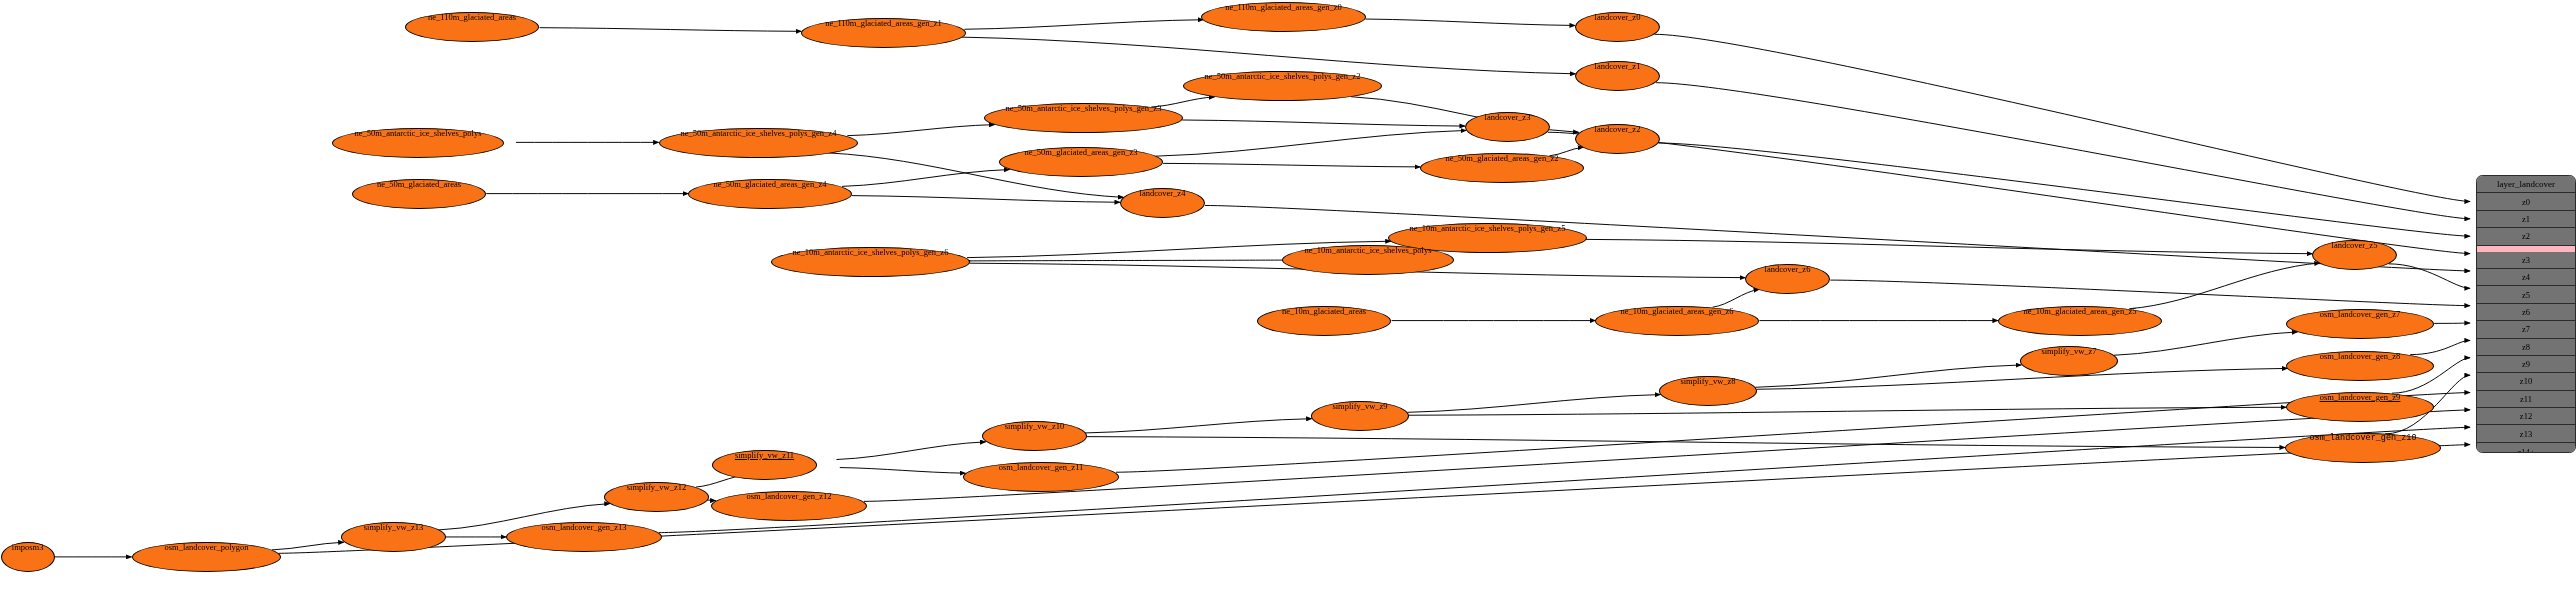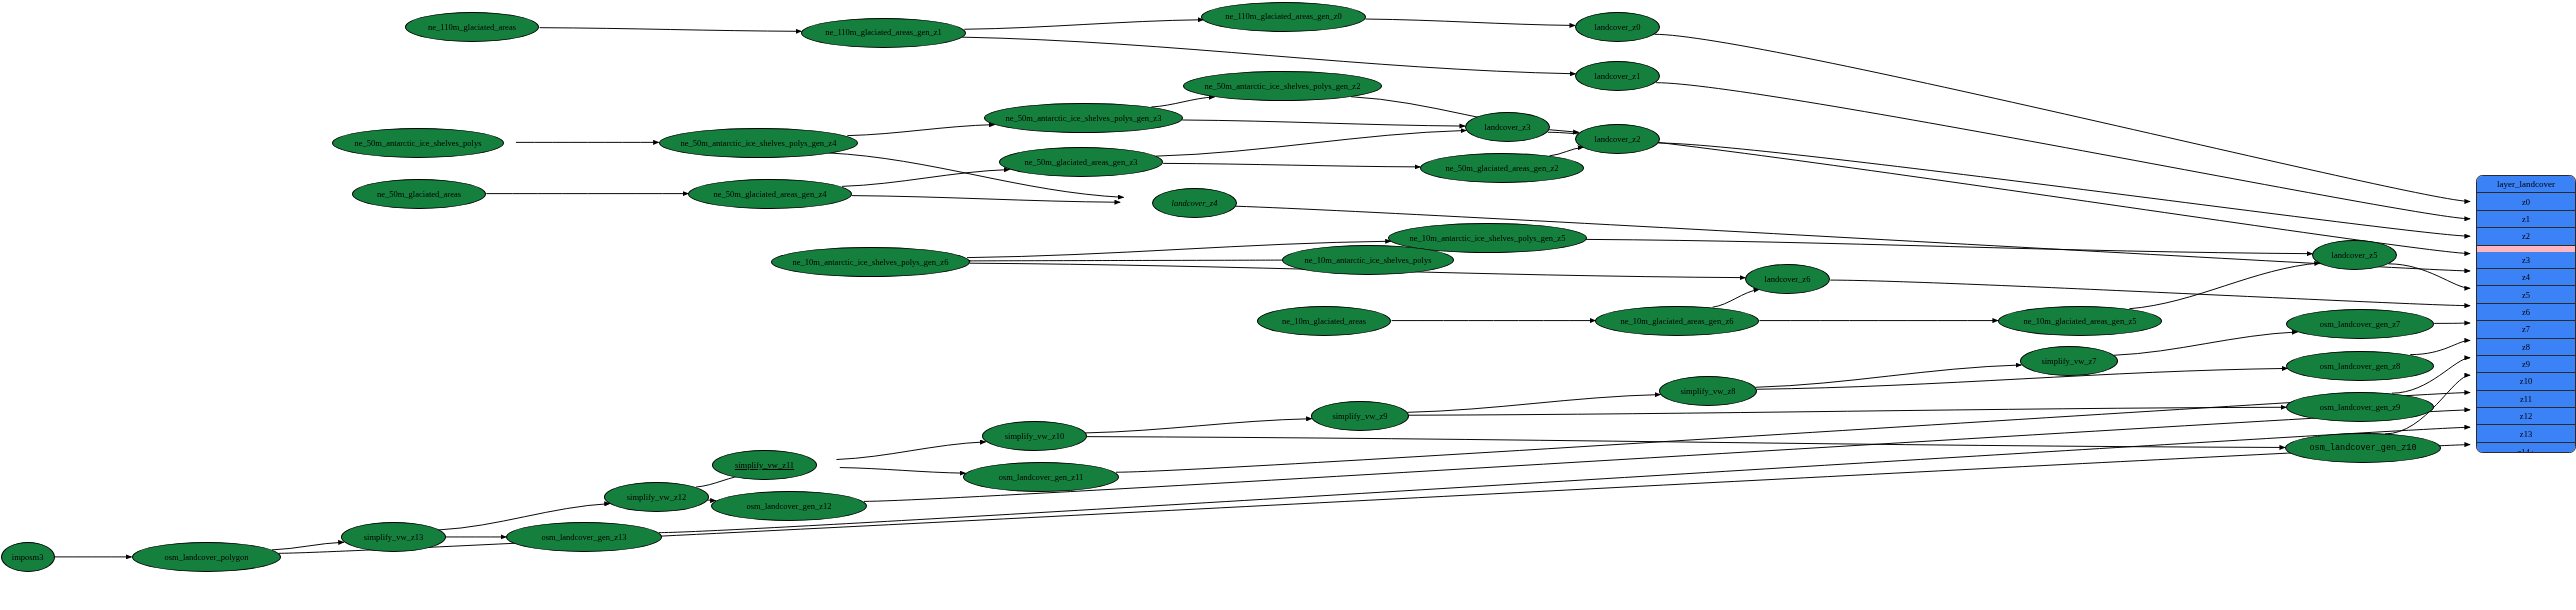--- a/index.html
+++ b/index.html
@@ -7,25 +7,25 @@
   #stage{
     position:relative;
     width:2576px;height:611px;
     background:#ffffff;
     font-family:"Liberation Serif", serif;
     overflow:hidden;
   }
   #edges{position:absolute;left:0;top:0;width:2576px;height:611px;}
   .node{
     position:absolute;
-    display:flex;align-items:center;justify-content:center;
+    display:flex;align-items:flex-start;justify-content:center;
     box-sizing:border-box;
     border:0.9px solid #000000;
     border-radius:50%;
-    background:#15803d;
+    background:#f97316;
     color:#000000;
     white-space:nowrap;
     font-size:8.5px;
     line-height:1;
     letter-spacing:0px;
     z-index:3;
   }
   .node span{pointer-events:none;}
 
   
@@ -37,21 +37,21 @@
     background:#ffb6c1;
     overflow:hidden;
     z-index:4;
   }
   .record .rrow{
     box-sizing:border-box;
     display:flex;align-items:center;justify-content:center;
     color:#000000;
     font-size:8.5px;
     border-bottom:0.9px solid #2b2b2b;
-    background:#3b82f6;
+    background:#737373;
   }
   .record .rrow:last-child{border-bottom:none;}
   .record .rhead{font-size:9px;}
 </style>
 </head>
 <body>
 
 <div id="stage">
   <svg id="edges" xmlns="http://www.w3.org/2000/svg" viewBox="0 0 4524 1073" width="2576" height="611">
     <defs>
@@ -156,21 +156,21 @@
       </div>
       <div class="node" style="left: 688px; top: 179px; width: 164px; height: 30px;">
         <span>ne_50m_glaciated_areas_gen_z4</span>
       </div>
       <div class="node" style="left: 999px; top: 147px; width: 164px; height: 30px;">
         <span>ne_50m_glaciated_areas_gen_z3</span>
       </div>
       <div class="node" style="left: 1420px; top: 153px; width: 164px; height: 30px;">
         <span>ne_50m_glaciated_areas_gen_z2</span>
       </div>
-      <div class="node" style="left: 1152px; top: 188px; width: 85px; height: 30px; font-style: italic;">
+      <div class="node" style="left: 1120px; top: 188px; width: 85px; height: 30px;">
         <span>landcover_z4</span>
       </div>
       <div class="node" style="left: 1388px; top: 223px; width: 199px; height: 30px;">
         <span>ne_10m_antarctic_ice_shelves_polys_gen_z5</span>
       </div>
       <div class="node" style="left: 1282px; top: 245px; width: 172px; height: 30px;">
         <span>ne_10m_antarctic_ice_shelves_polys</span>
       </div>
       <div class="node" style="left: 771px; top: 247px; width: 199px; height: 30px;">
         <span>ne_10m_antarctic_ice_shelves_polys_gen_z6</span>
@@ -198,21 +198,21 @@
       </div>
       <div class="node" style="left: 2286px; top: 351px; width: 148px; height: 30px;">
         <span>osm_landcover_gen_z8</span>
       </div>
       <div class="node" style="left: 1659px; top: 376px; width: 98px; height: 30px;">
         <span>simplify_vw_z8</span>
       </div>
       <div class="node" style="left: 1311px; top: 401px; width: 98px; height: 30px;">
         <span>simplify_vw_z9</span>
       </div>
-      <div class="node" style="left: 2286px; top: 392px; width: 148px; height: 30px;">
+      <div class="node" style="left: 2286px; top: 392px; width: 148px; height: 30px; text-decoration: underline;">
         <span>osm_landcover_gen_z9</span>
       </div>
       <div class="node" style="left: 982px; top: 421px; width: 105px; height: 30px;">
         <span>simplify_vw_z10</span>
       </div>
       <div class="node" style="left: 2285px; top: 433px; width: 156px; height: 30px; font-family: Liberation Mono, monospace;">
         <span>osm_landcover_gen_z10</span>
       </div>
       <div class="node" style="left: 712px; top: 450px; width: 105px; height: 30px; text-decoration: underline;">
         <span>simplify_vw_z11</span>

